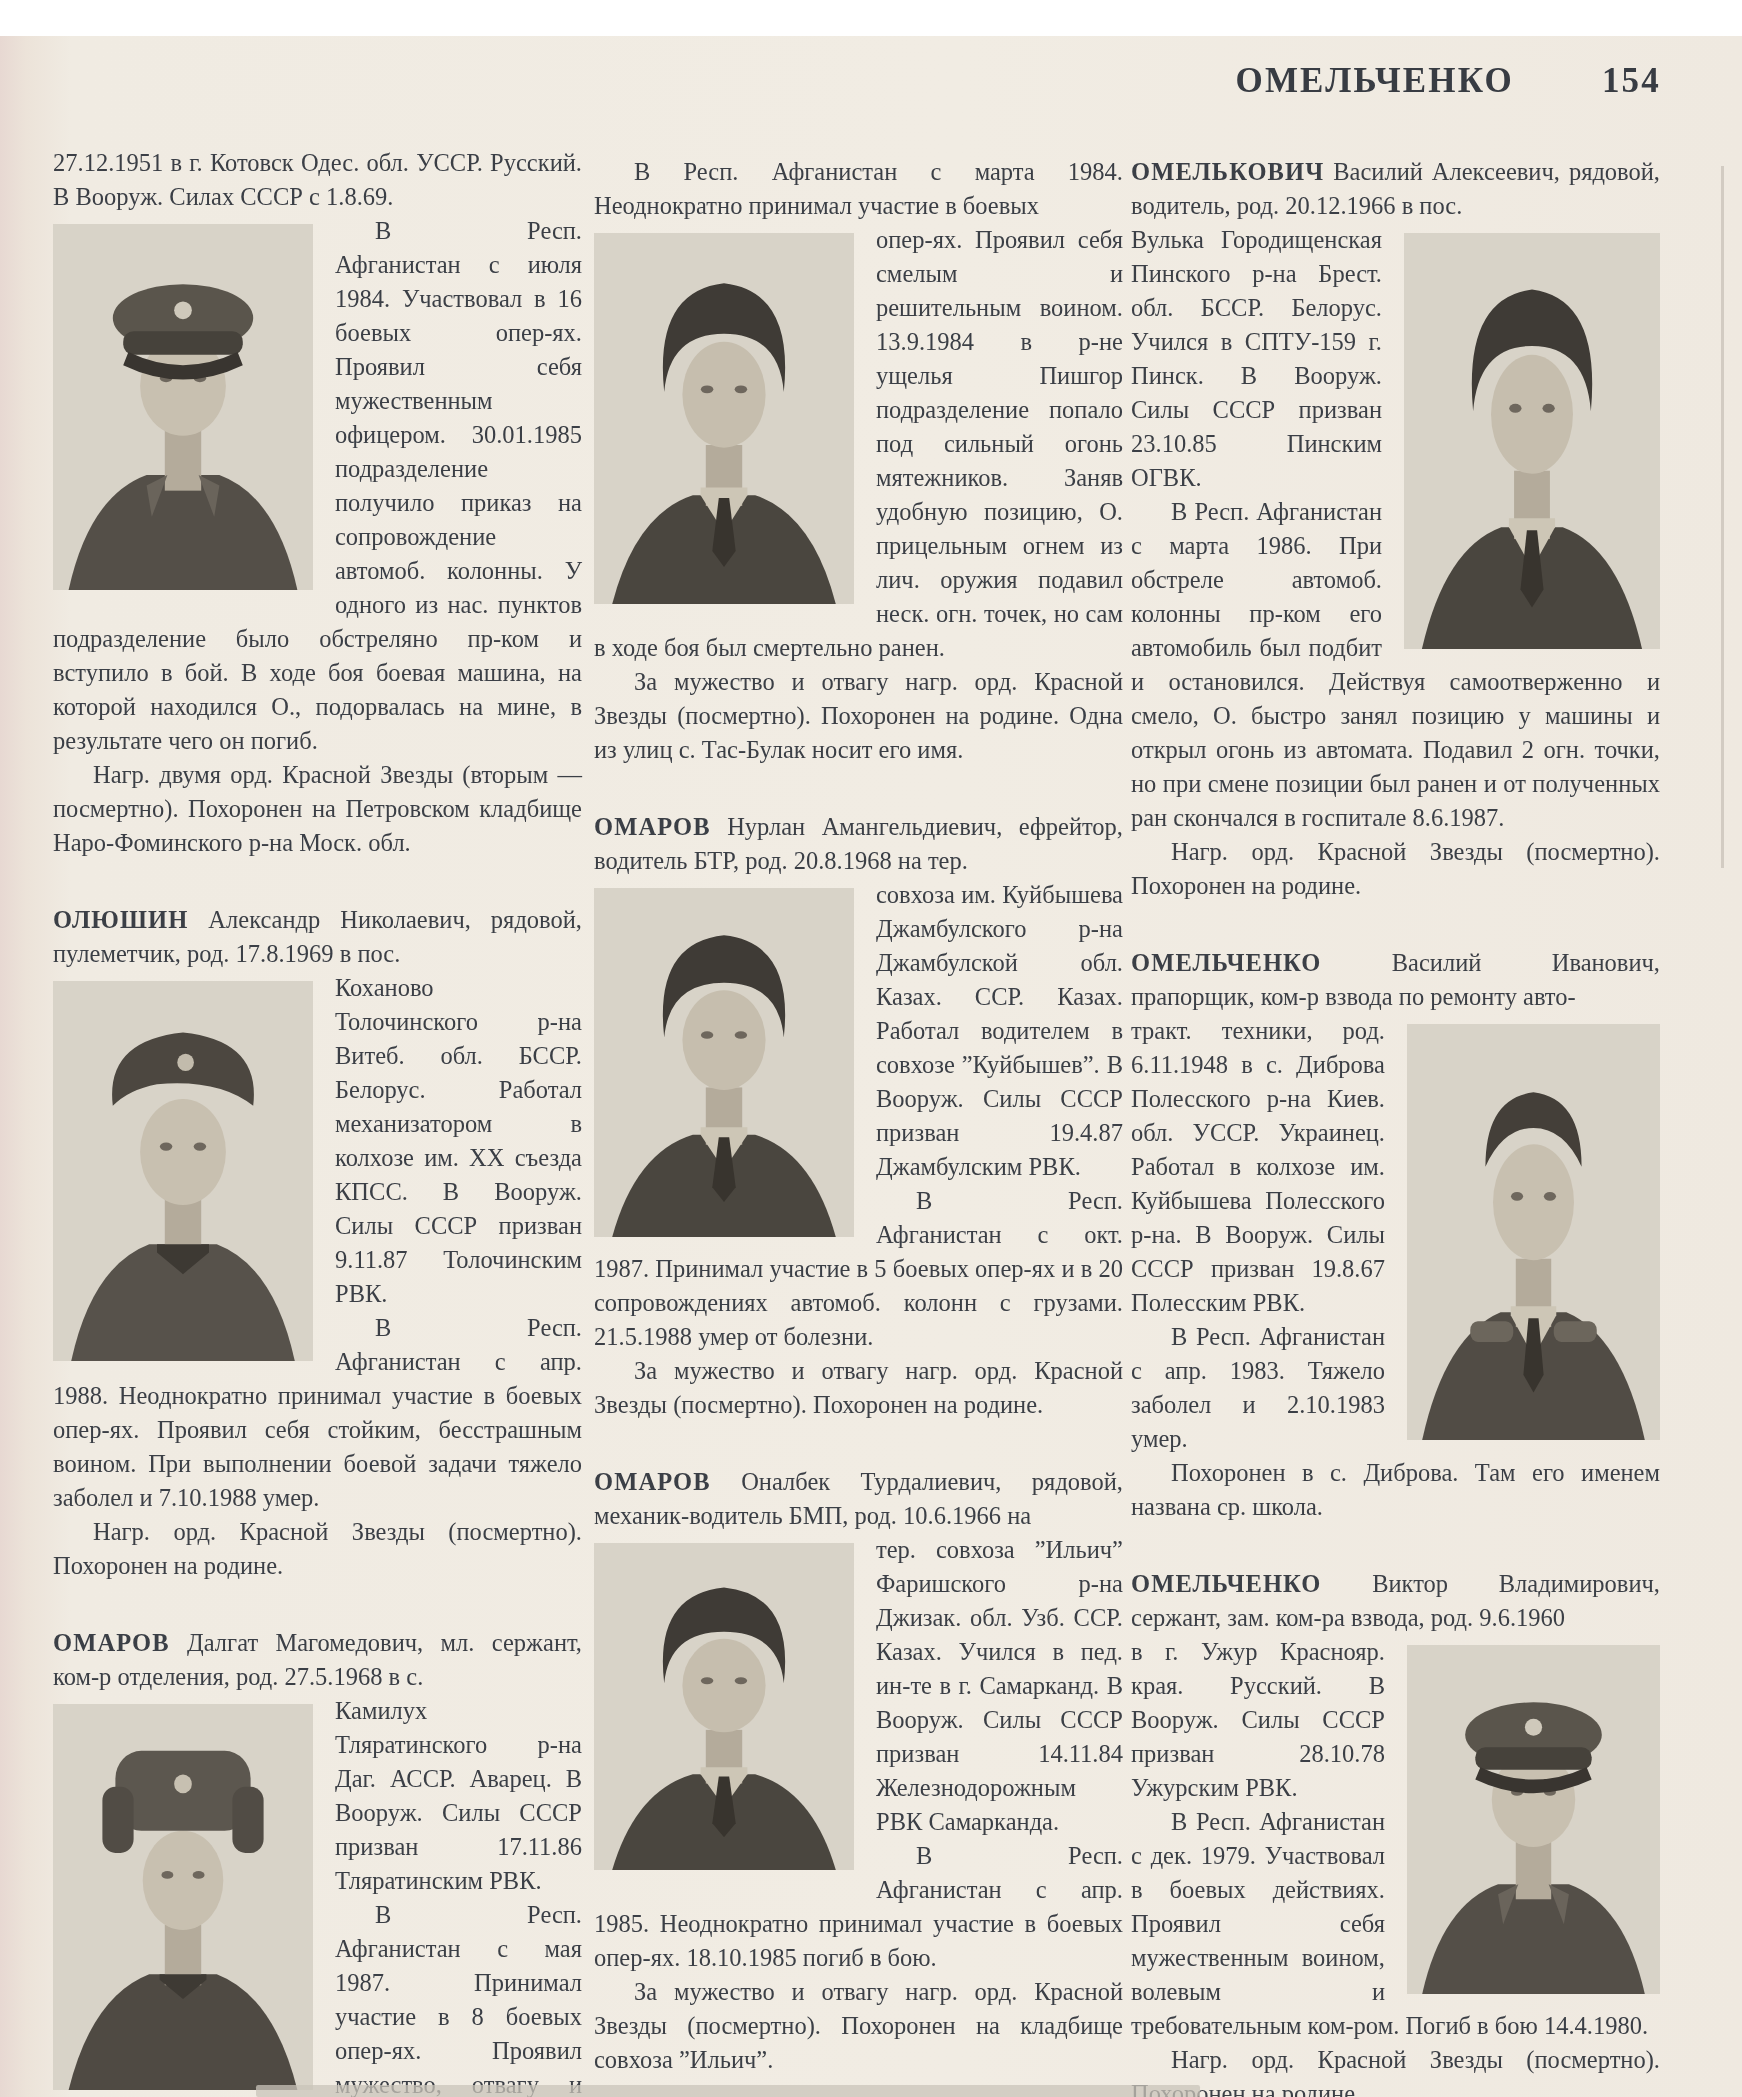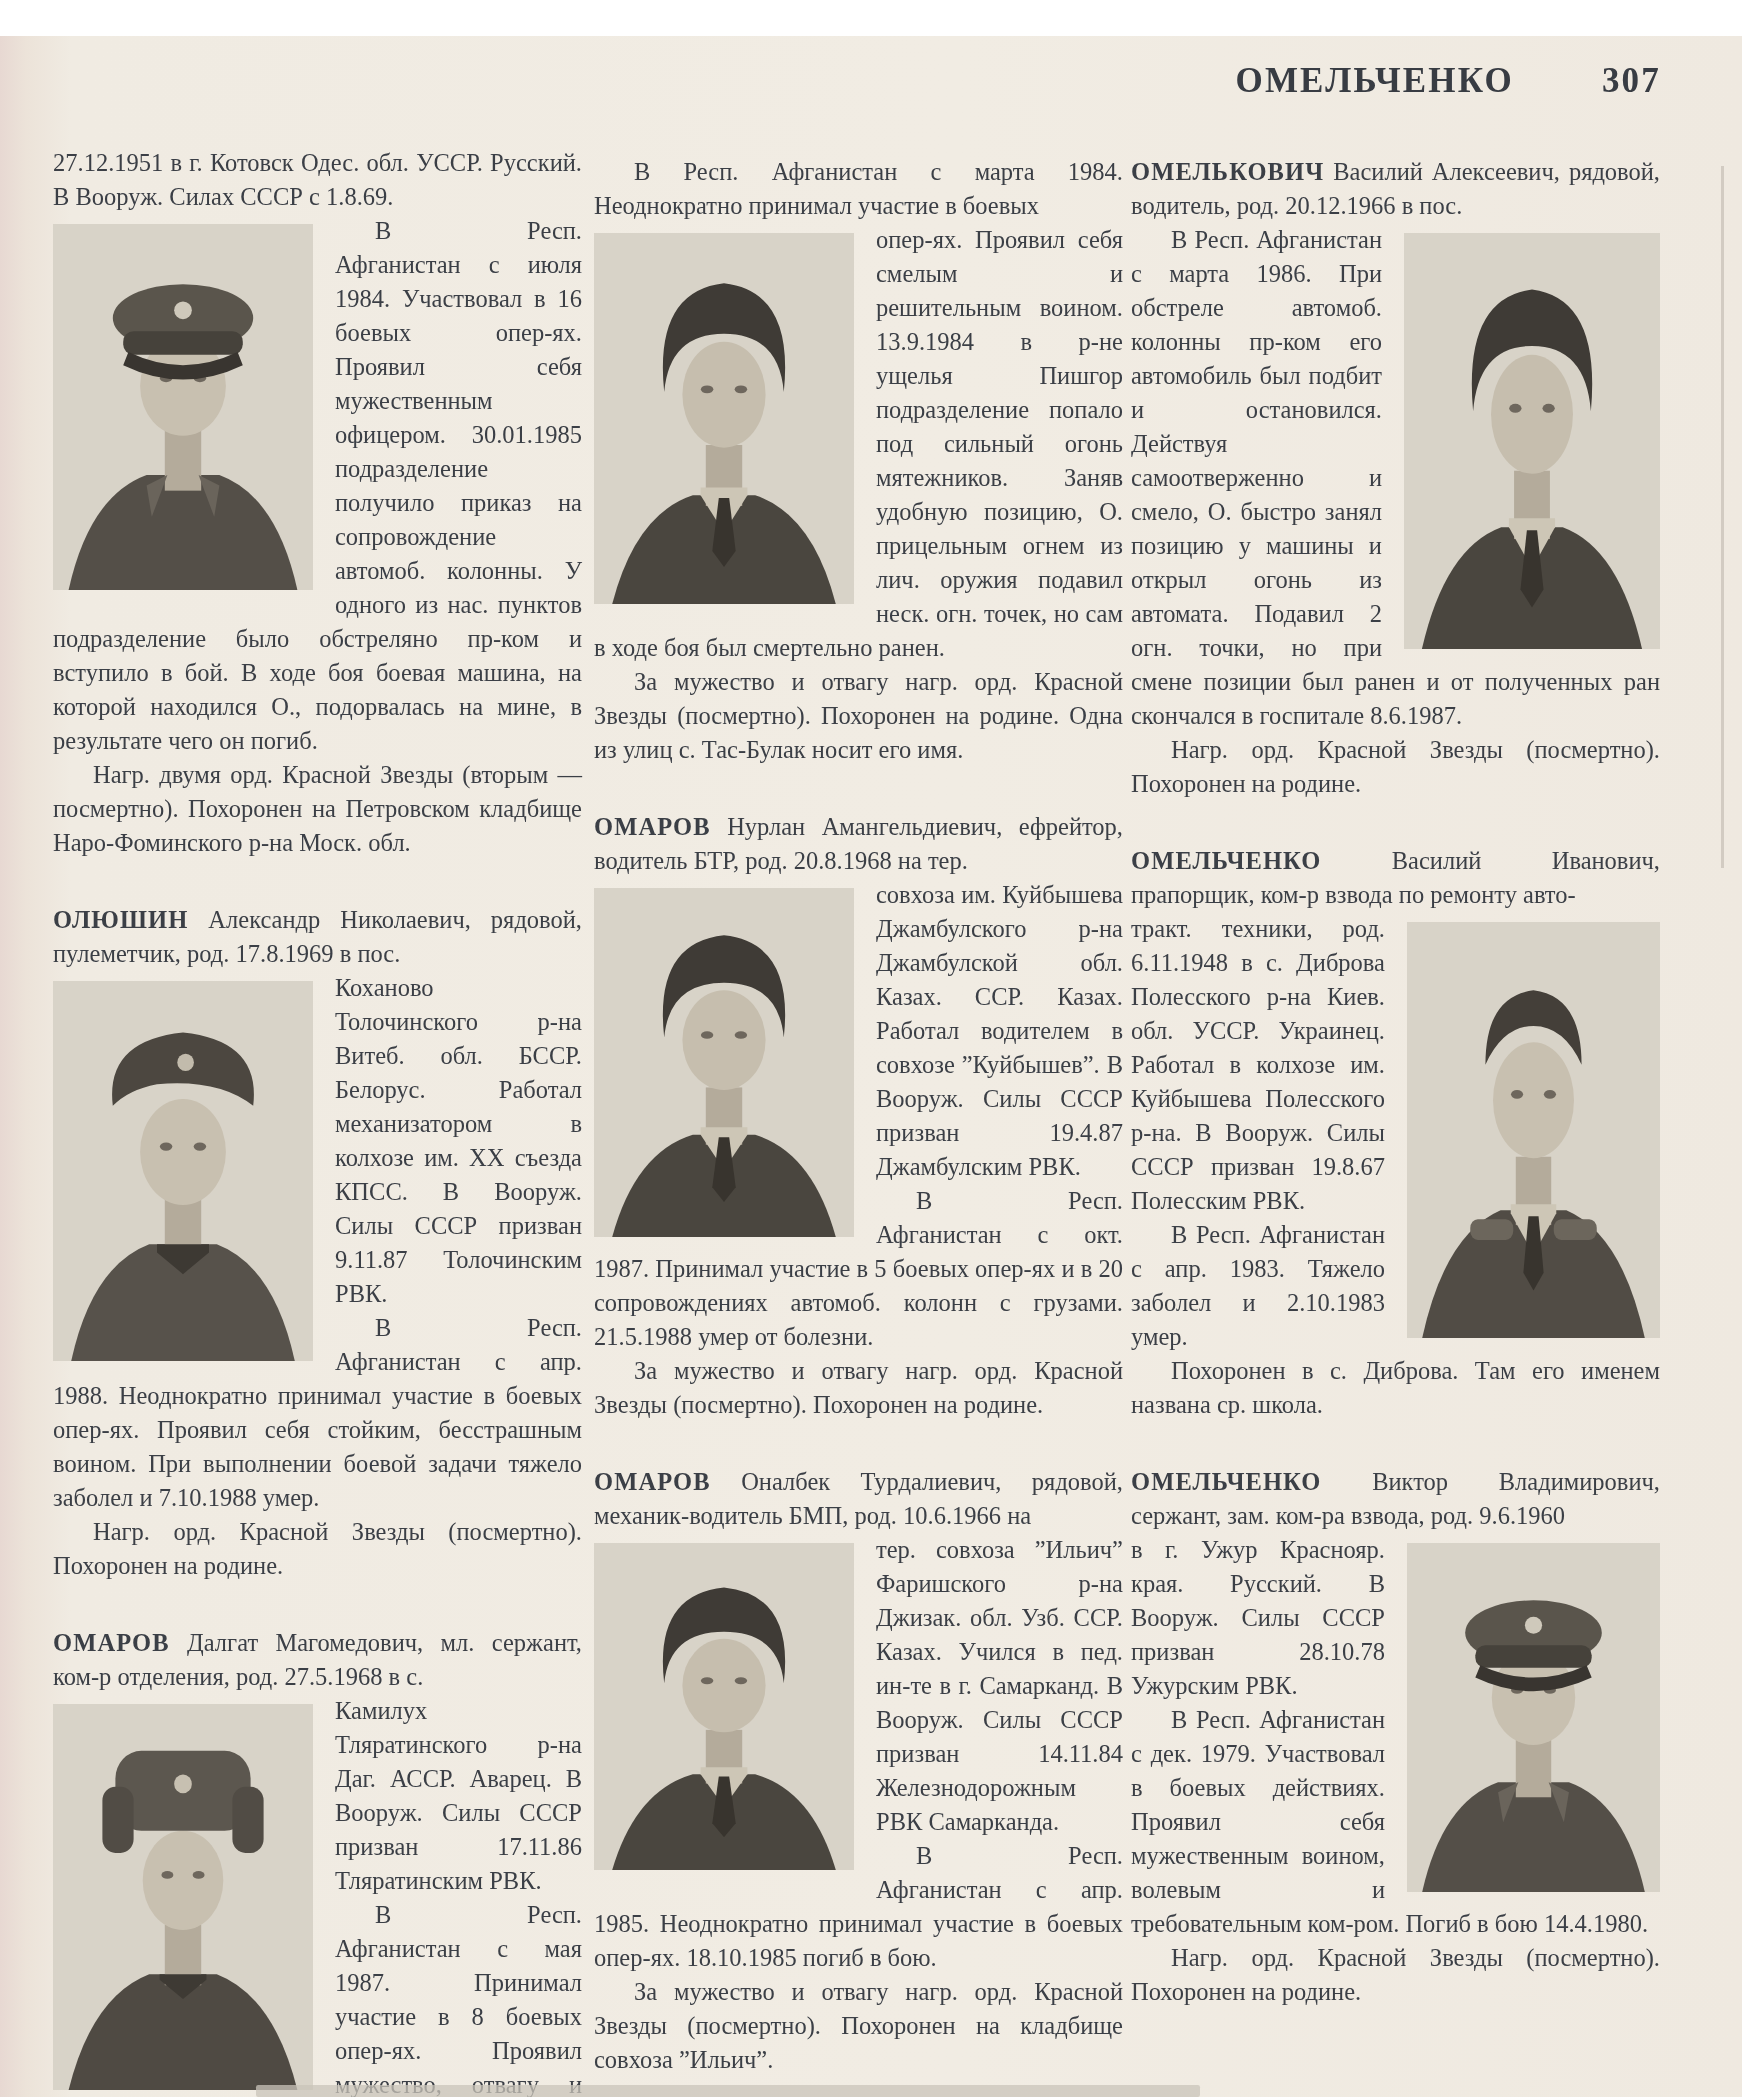--- a/index.html
+++ b/index.html
@@ -109,21 +109,21 @@
       <ellipse cx="56.5" cy="58" rx="2.4" ry="1.5" fill="#6e675d"></ellipse>
       <path d="M31 48 Q31 25 50 23 Q69 25 69 48 Q62 35 50 35 Q38 35 31 48 Z" fill="#443f39"></path>
     </symbol>
   </defs>
 </svg>
 
 <div class="page">
 
   <div class="pagehead">
     <span>ОМЕЛЬЧЕНКО</span>
-    <span>307</span>
+    <span>154</span>
   </div>
 
   <div class="col col1">
 
     <article class="entry">
       <p class="noindent">27.12.1951 в г. Котовск Одес. обл. УССР. Русский. В Вооруж. Силах СССР с 1.8.69.</p>
       <div class="photo" style="height:366px;">
         <svg viewBox="0 0 100 140" preserveAspectRatio="none">
             <use href="#ph-officer"></use>
           </svg>
@@ -204,20 +204,21 @@
 
   <div class="col col3">
 
     <article class="entry">
       <p class="noindent"><b class="surname">ОМЕЛЬКОВИЧ</b><span> Василий Алексеевич, рядовой, водитель, род. 20.12.1966 в пос.</span></p>
       <div class="photo right" style="height:416px;width:256px;">
         <svg viewBox="0 0 100 140" preserveAspectRatio="none">
             <use href="#ph-civilian"></use>
           </svg>
       </div>
+      <p class="noindent">Вулька Городищенская Пинского р-на Брест. обл. БССР. Белорус. Учился в СПТУ-159 г. Пинск. В Вооруж. Силы СССР призван 23.10.85 Пинским ОГВК.</p>
       <p>В Респ. Афганистан с марта 1986. При обстреле автомоб. колонны пр-ком его автомобиль был подбит и остановился. Действуя самоотверженно и смело, О. быстро занял позицию у машины и открыл огонь из автомата. Подавил 2 огн. точки, но при смене позиции был ранен и от полученных ран скончался в госпитале 8.6.1987.</p>
       <p>Нагр. орд. Красной Звезды (посмертно). Похоронен на родине.</p>
     </article>
 
     <article class="entry">
       <p class="noindent"><b class="surname">ОМЕЛЬЧЕНКО</b><span> Василий Иванович, прапорщик, ком-р взвода по ремонту авто-</span></p>
       <div class="photo right" style="height:416px;width:253px;">
         <svg viewBox="0 0 100 140" preserveAspectRatio="none">
             <use href="#ph-military"></use>
           </svg>

